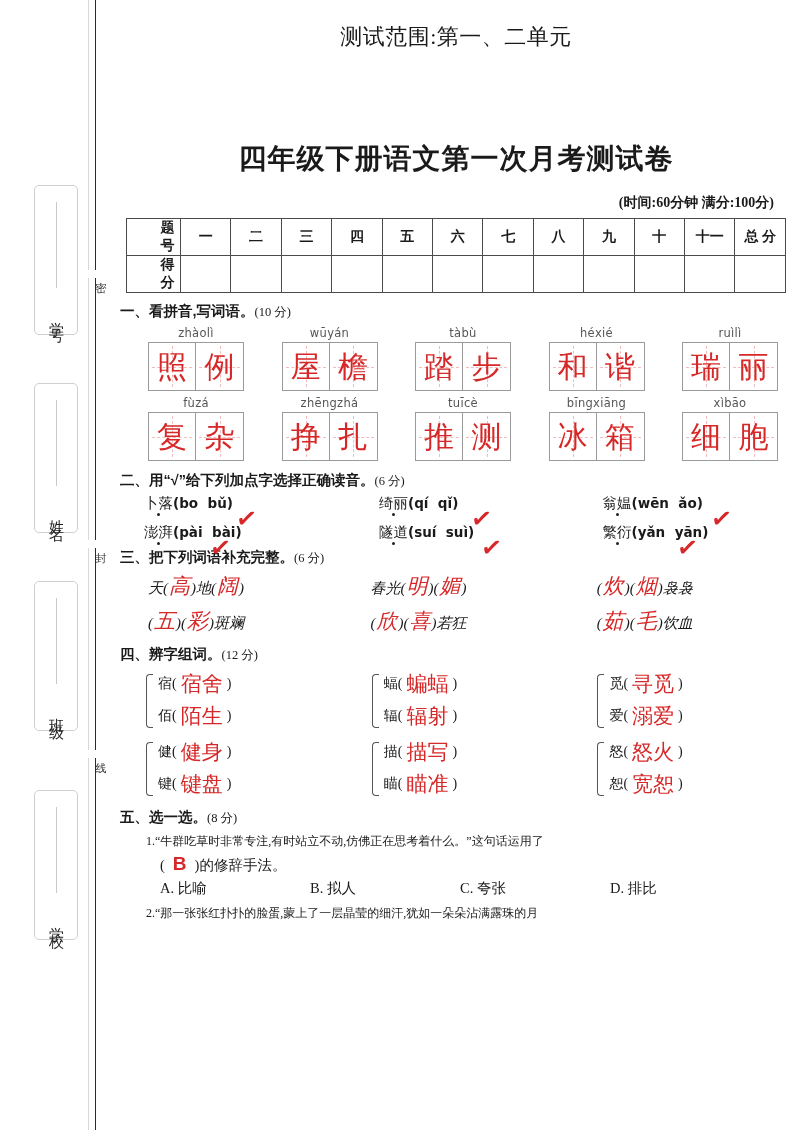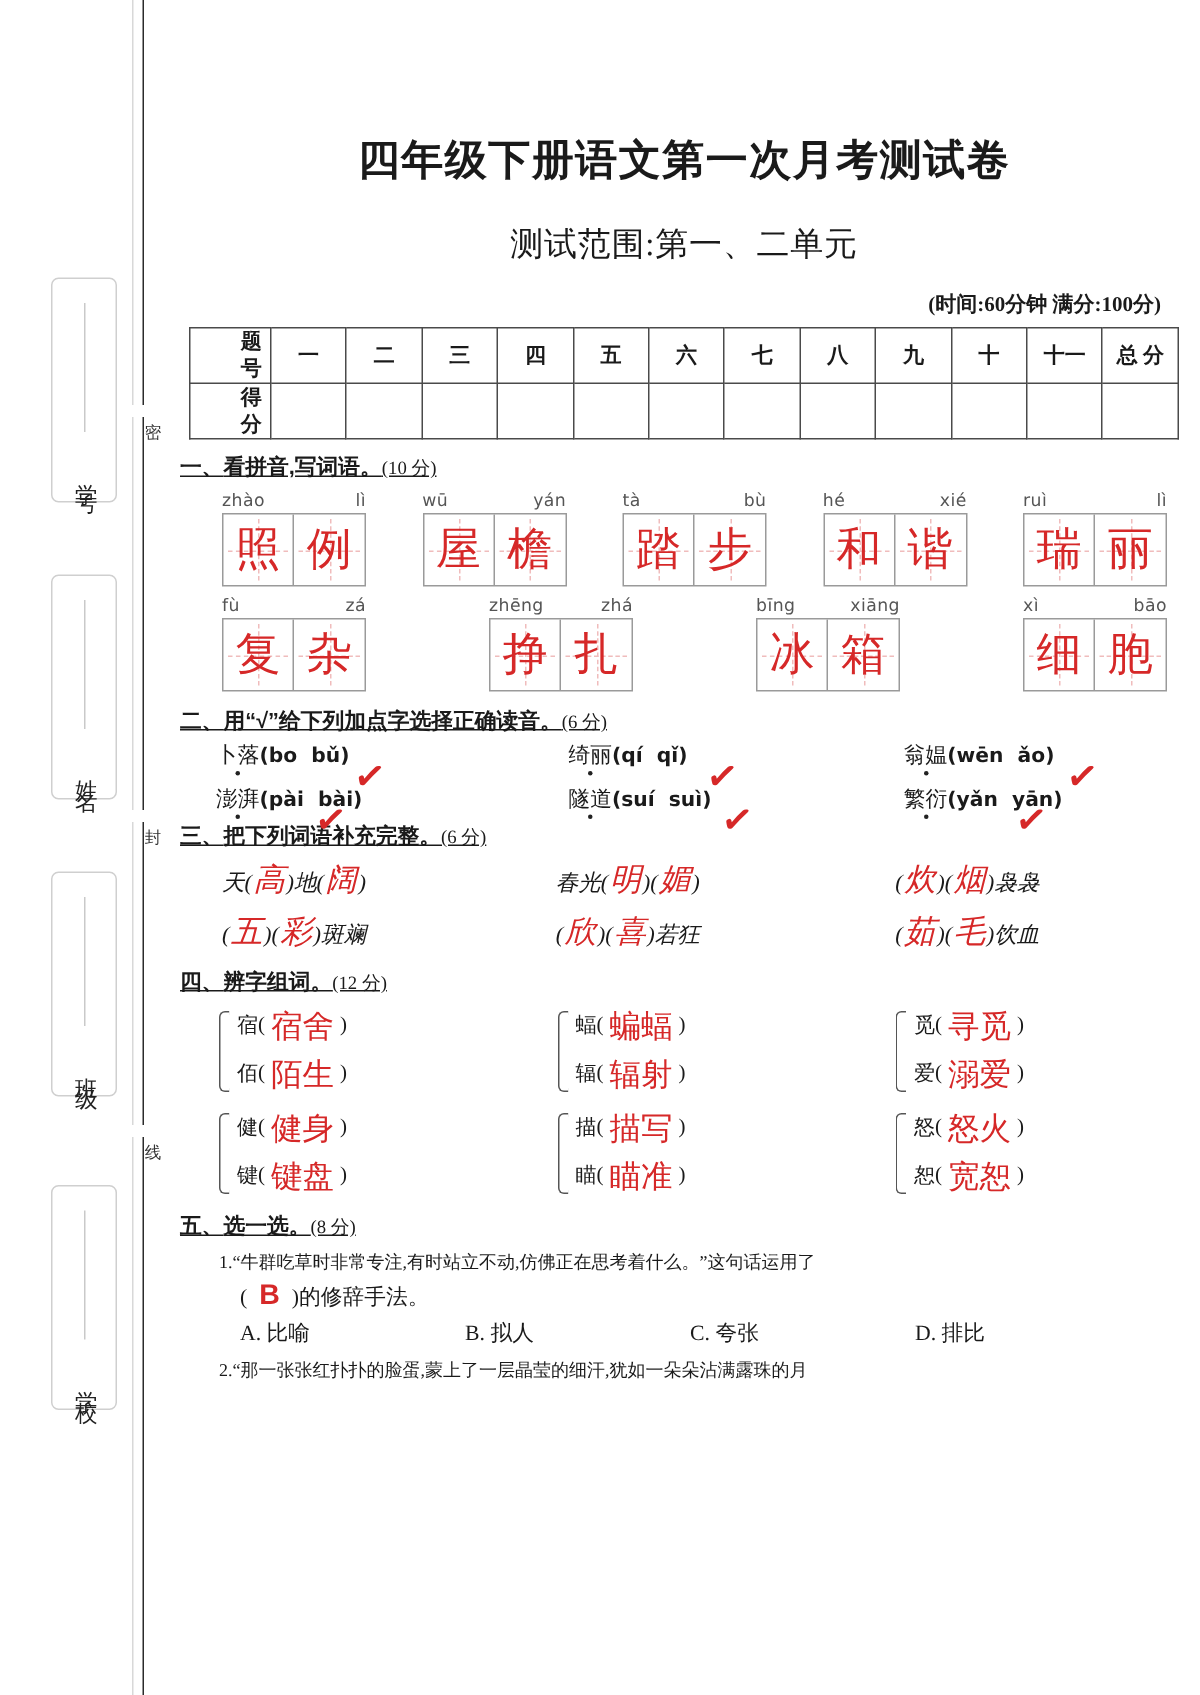--- a/index.html
+++ b/index.html
@@ -110,40 +110,39 @@
   #score-table td.head-cell { width: 54px; letter-spacing: 4px; padding-left: 32px; }
   #score-table tr.blank-row td { height: 26px; }
 
   
   .sec-head {
     font-size: 14.5px;
     font-weight: bold;
     margin: 9px 0 0 0;
     font-family: "Liberation Sans", "DejaVu Sans", sans-serif;
     letter-spacing: 0px;
-    text-decoration: underline;
   }
   .sec-head .pts {
     font-weight: normal;
     font-size: 12.5px;
     font-family: "Liberation Serif", serif;
   }
 
   
   .pinyin-row {
     display: flex;
     justify-content: space-between;
     padding: 0 14px 0 28px;
     margin-top: 5px;
   }
   .pinyin-group { display: flex; flex-direction: column; align-items: center; }
   .pinyin-labels {
     display: flex;
     width: 100%;
-    justify-content: space-between;
+    justify-content: center;
     font-size: 11.5px;
     color: #555;
     font-family: "DejaVu Sans", sans-serif;
     margin-bottom: 2px;
     letter-spacing: 0.3px;
   }
   .tianzi {
     display: flex;
     border: 1px solid #9a9a9a;
   }
@@ -291,22 +290,22 @@
     <div class="lbl">班级</div>
   </div>
   <div class="info-box" style="top:790px; height:150px;">
     <div class="wline"></div>
     <div class="lbl">学校</div>
   </div>
 </div>
 
 <div id="sheet">
 
+  <div id="paper-scope">测试范围:第一、二单元</div>
   <div id="paper-title">四年级下册语文第一次月考测试卷</div>
-  <div id="paper-scope">测试范围:第一、二单元</div>
   <div id="exam-meta">(时间:60分钟  满分:100分)</div>
 
   <table id="score-table">
     <tbody>
         <tr>
       <td class="head-cell">题 号</td>
       <td>一</td>
       <td>二</td>
       <td>三</td>
       <td>四</td>
@@ -438,20 +437,34 @@
         <div class="tz-cell">
             <span class="hw">挣</span>
           </div>
         <div class="tz-cell">
             <span class="hw">扎</span>
           </div>
       </div>
     </div>
     <div class="pinyin-group">
       <div class="pinyin-labels">
+        <span>tuī</span>
+        <span>cè</span>
+      </div>
+      <div class="tianzi">
+        <div class="tz-cell">
+            <span class="hw">推</span>
+          </div>
+        <div class="tz-cell">
+            <span class="hw">测</span>
+          </div>
+      </div>
+    </div>
+    <div class="pinyin-group">
+      <div class="pinyin-labels">
         <span>bīng</span>
         <span>xiāng</span>
       </div>
       <div class="tianzi">
         <div class="tz-cell">
             <span class="hw">冰</span>
           </div>
         <div class="tz-cell">
             <span class="hw">箱</span>
           </div>

